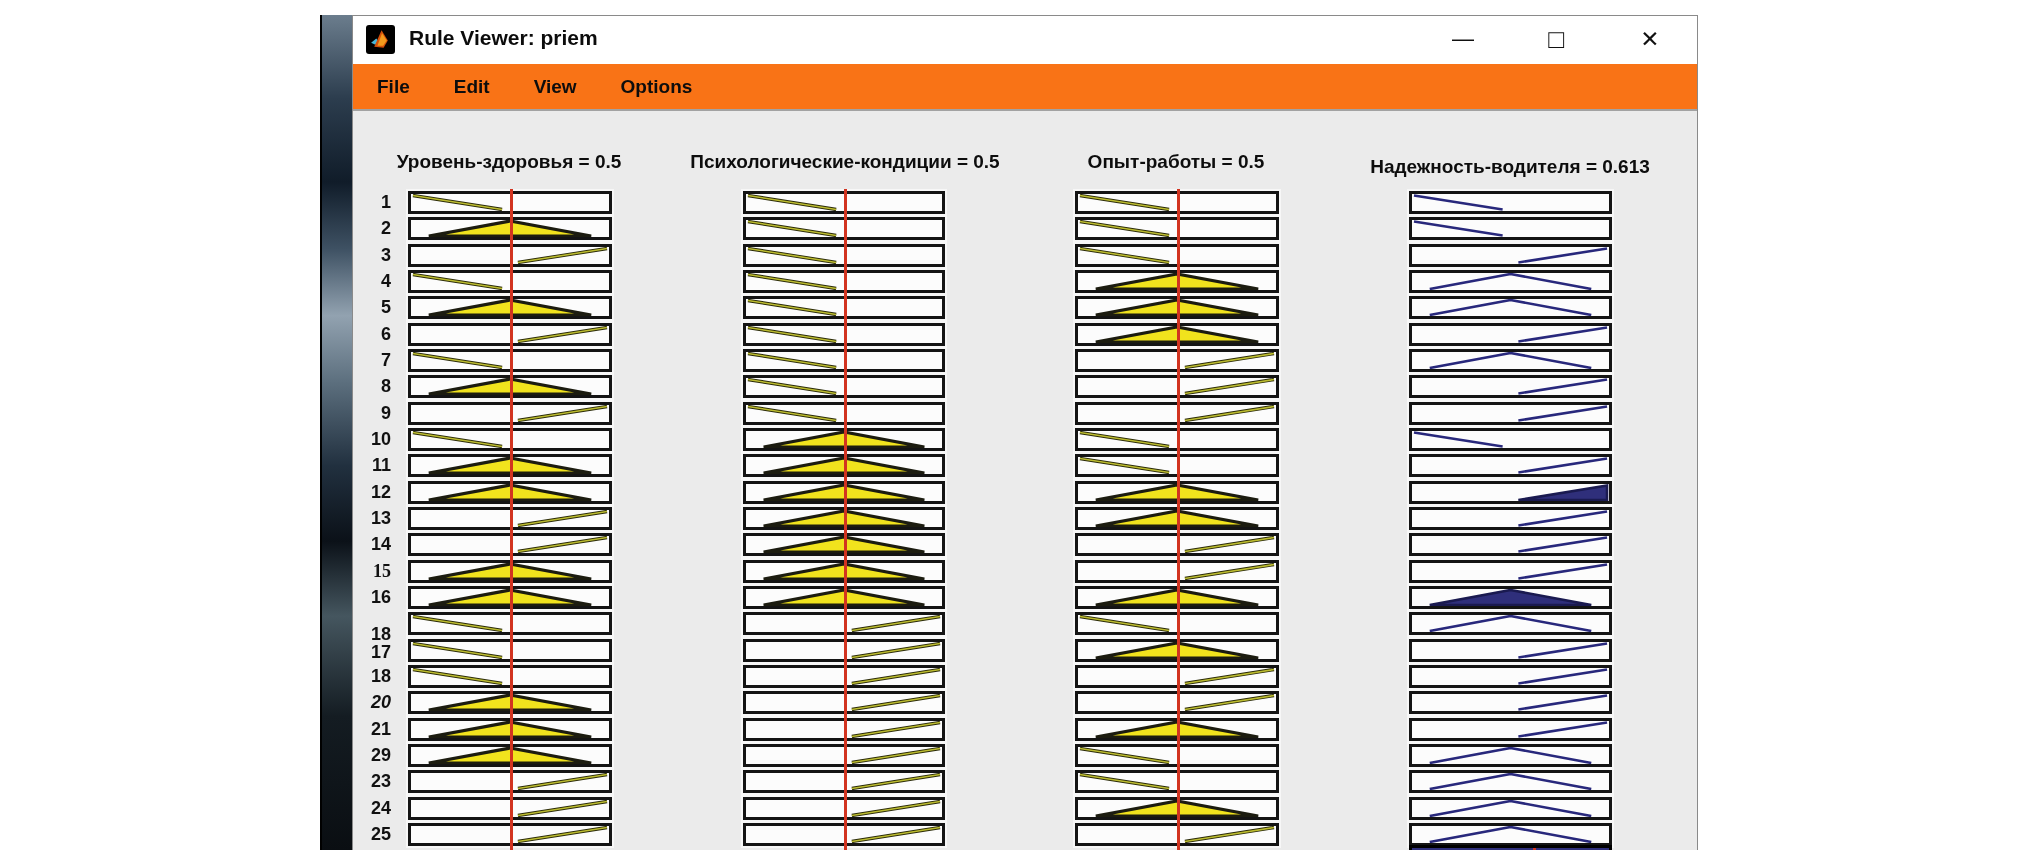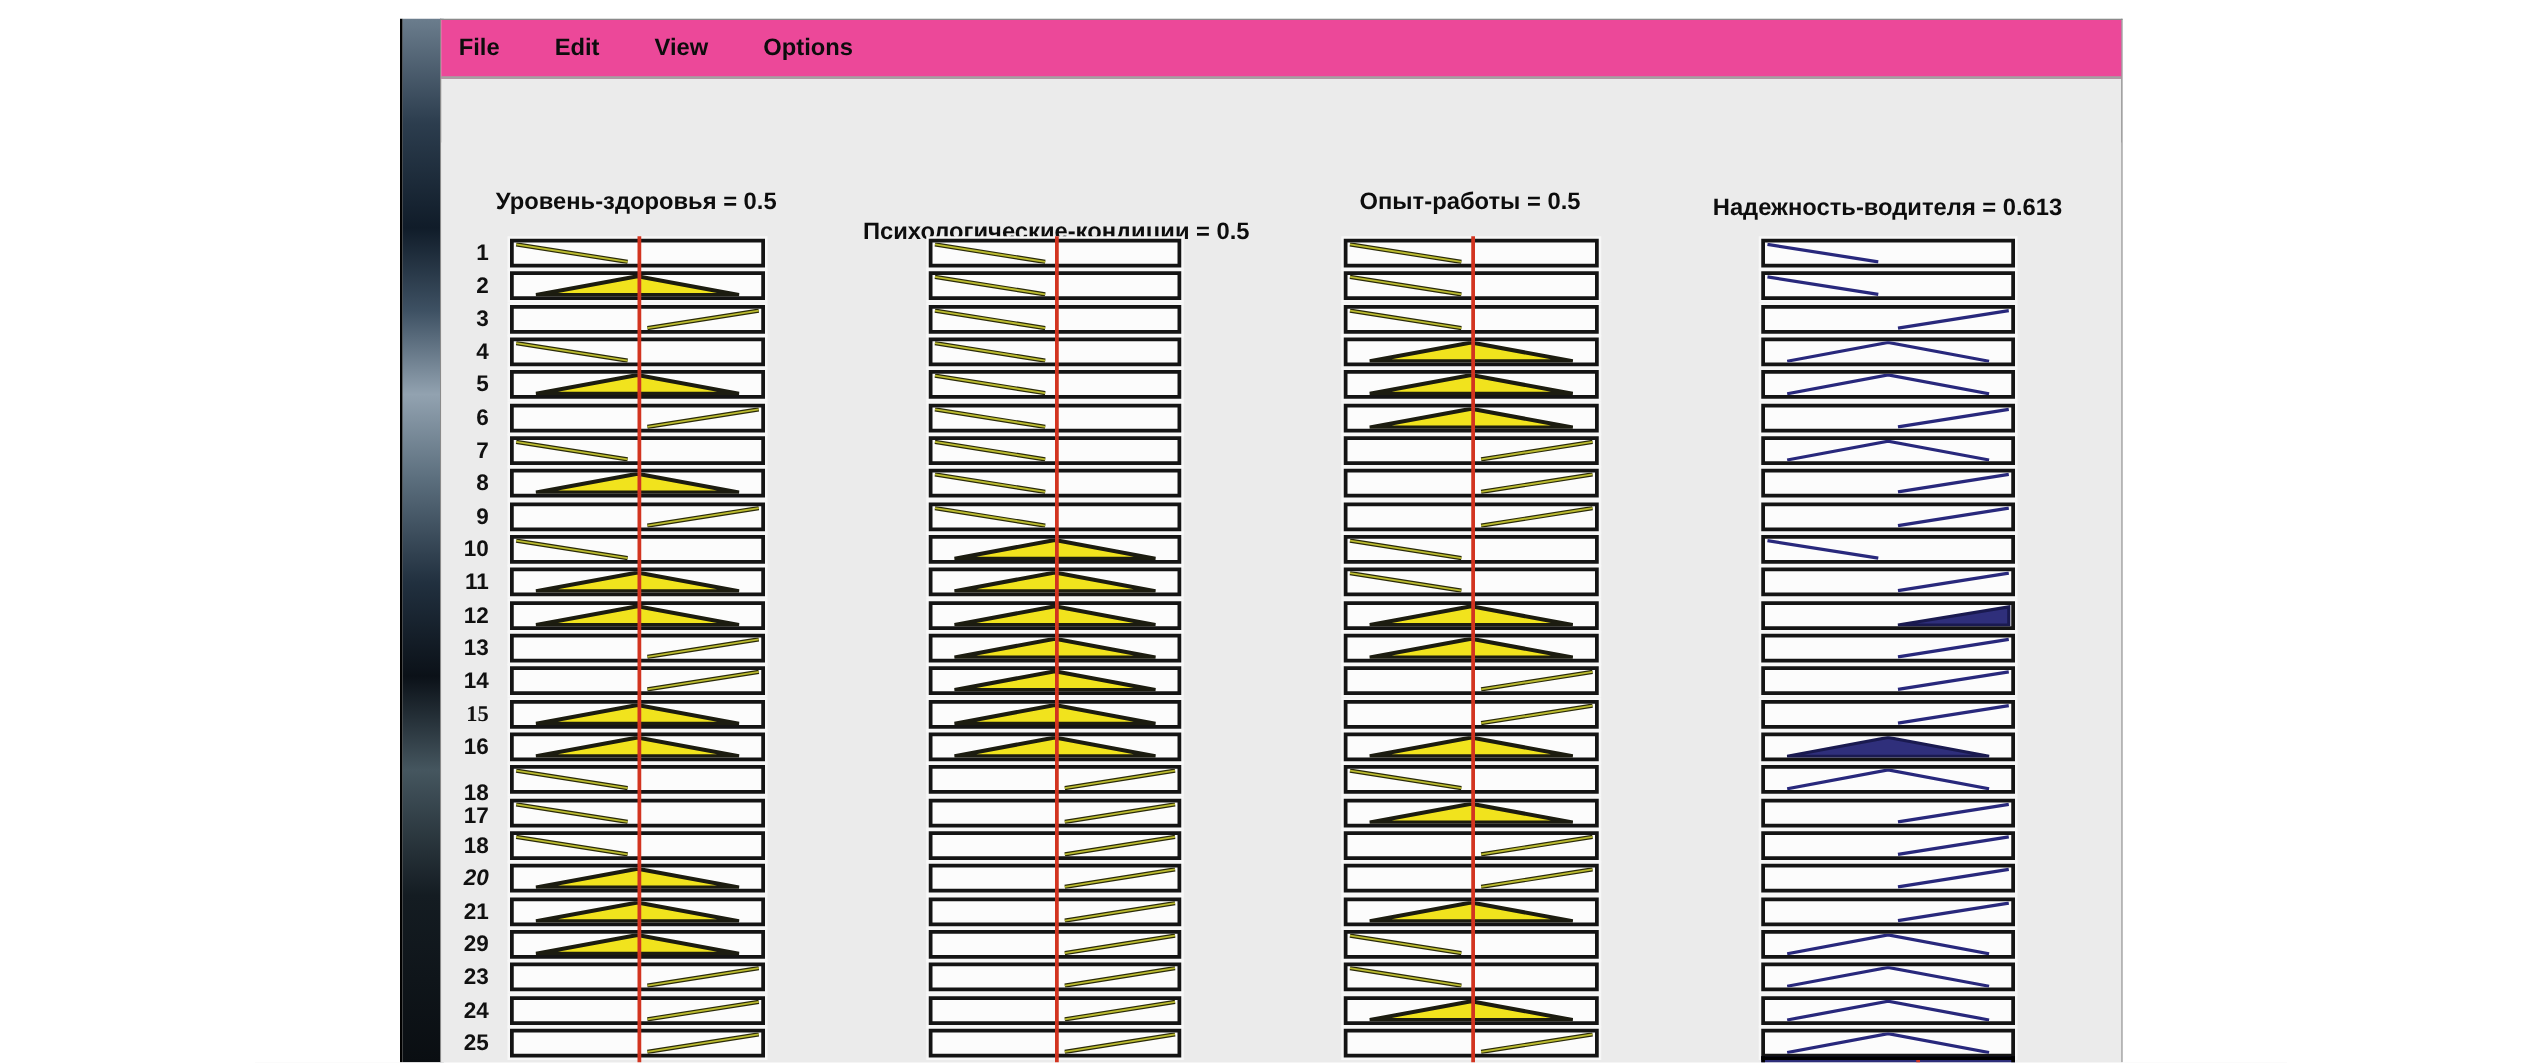--- a/index.html
+++ b/index.html
@@ -16,22 +16,22 @@
   .titlebar{position:relative;height:48px;background:#ffffff;}
   .app-icon{position:absolute;left:13px;top:9px;width:29px;height:29px;background:#000;
     border-radius:3px;display:flex;align-items:center;justify-content:center;}
   .app-icon svg{width:25px;height:25px;display:block;}
   .title{position:absolute;left:56px;top:10px;font-size:21px;font-weight:600;color:#0c0c0c;}
   .ctl{position:absolute;top:0;width:56px;height:48px;line-height:46px;text-align:center;
     color:#111;cursor:pointer;}
   .ctl.min{left:1082px;font-size:22px;font-weight:400;}
   .ctl.max{left:1175px;font-size:26px;font-weight:400;}
   .ctl.close{left:1269px;font-size:23px;font-weight:400;}
-  .menubar{position:relative;height:47px;background:#ec4899;display:flex;align-items:center;
-    gap:44px;padding-left:14px;border-bottom:2px solid #a2a2a2;box-sizing:border-box;}
+  .menubar{position:relative;height:47px;background:#f97316;display:flex;align-items:center;
+    gap:44px;padding-left:24px;border-bottom:2px solid #a2a2a2;box-sizing:border-box;}
   .menu-item{font-size:19px;font-weight:700;color:#0d0d0d;cursor:default;}
   .client{position:absolute;left:0;top:98px;width:1344px;height:737px;background:#ebebeb;}
   .header{position:absolute;transform:translateX(-50%);white-space:nowrap;
     font-size:19px;font-weight:700;color:#0d0d0d;}
   .rule-num{position:absolute;width:36px;left:2px;text-align:right;font-size:18px;
     font-weight:700;color:#111;}
   .cell{position:absolute;height:23px;border:3px solid #141414;background:#fcfcfc;
     box-sizing:border-box;box-shadow:0 0 0 2px #f7f7f7;z-index:1;}
   .cell svg{display:block;width:100%;height:100%;}
   .redline{position:absolute;width:3px;top:75px;height:662px;z-index:5;cursor:ew-resize;}
@@ -39,31 +39,44 @@
     box-sizing:border-box;z-index:2;}
   .agg .tick{position:absolute;top:0;width:3px;height:100%;}
 </style>
 </head>
 <body>
 
 <div class="canvas">
   <div class="bg-sliver"></div>
 
   <div class="window">
+    <div class="titlebar">
+      <span class="app-icon">
+        <svg viewBox="0 0 24 24">
+          <path d="M3 15 L8 11 L10 14 L7 17 Z" fill="#49b8da"></path>
+          <path d="M6 19 L13 3 L19 13 L15 20 Z" fill="#d4500a"></path>
+          <path d="M9 18 L13.5 6 L18 13 L14.5 18 Z" fill="#f29a1d"></path>
+        </svg>
+      </span>
+      <span class="title">Rule Viewer: priem</span>
+      <span class="ctl min">—</span>
+      <span class="ctl max">□</span>
+      <span class="ctl close">✕</span>
+    </div>
 
     <div class="menubar" id="menu-bar">
         <span class="menu-item">File</span>
         <span class="menu-item">Edit</span>
         <span class="menu-item">View</span>
         <span class="menu-item">Options</span>
       </div>
 
     <div class="client" id="client">
         <div class="header" style="left: 156px; top: 37px;">Уровень-здоровья = 0.5</div>
-        <div class="header" style="left: 492px; top: 37px; margin-top: 24px;">Психологические-кондиции = 0.5</div>
+        <div class="header" style="left: 492px; top: 37px;">Психологические-кондиции = 0.5</div>
         <div class="header" style="left: 823px; top: 37px;">Опыт-работы = 0.5</div>
         <div class="header" style="left: 1157px; top: 42px;">Надежность-водителя = 0.613</div>
         <div class="rule-num" style="top: 77px; line-height: 23px;">1</div>
         <div class="cell" style="left: 55px; top: 77px; width: 204px;">
           <svg viewBox="0 0 200 17" preserveAspectRatio="none">
             <polyline points="2,1.5 92,15.5" fill="none" stroke="#2a2a08" stroke-width="3.4"></polyline>
             <polyline points="2,1.5 92,15.5" fill="none" stroke="#bcbc30" stroke-width="1.6"></polyline>
           </svg>
         </div>
         <div class="cell" style="left: 390px; top: 77px; width: 202px;">

